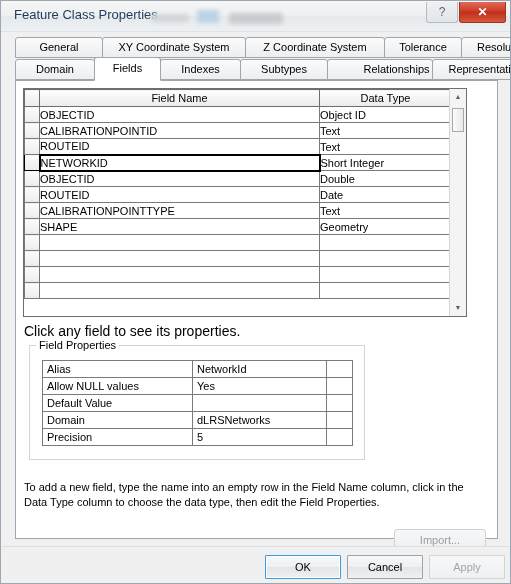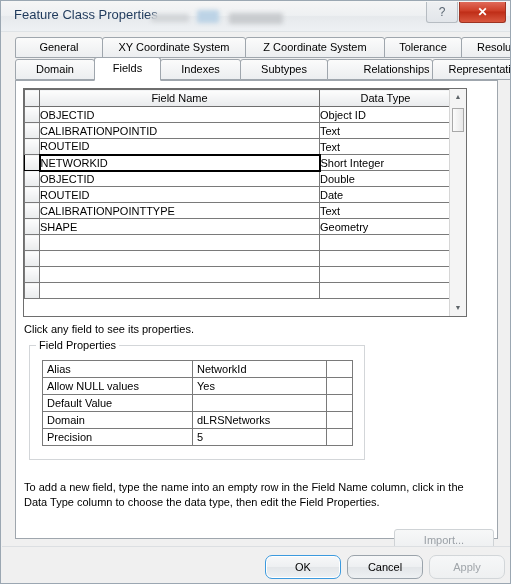--- a/index.html
+++ b/index.html
@@ -178,21 +178,21 @@
     left: 2px; top: 19px;
     width: 12px; height: 24px;
     box-sizing: border-box;
     background: linear-gradient(to right, #fbfbfb, #e8e8e8);
     border: 1px solid #a8a8a8;
   }
 
   .hint {
     position: absolute;
     left: 8px; top: 242px;
-    font-size: 11px;
+    font-size: 14px;
     color: #000;
   }
 
   
   .groupbox {
     position: absolute;
     left: 13px; top: 264px;
     width: 336px; height: 115px;
     box-sizing: border-box;
     border: 1px solid #d3d6d9;
@@ -221,21 +221,21 @@
     white-space: nowrap;
     overflow: hidden;
   }
   .pc-label { width: 150px; }
   .pc-value { width: 134px; }
   .pc-extra { width: 26px; }
 
   .import-btn {
     position: absolute;
     left: 378px; top: 448px;
-    width: 100px; height: 23px;
+    width: 92px; height: 23px;
     box-sizing: border-box;
     background: linear-gradient(to bottom, #f7f8f8, #eceef0);
     border: 1px solid #cfd3d6;
     border-radius: 3px;
     color: #9aa0a6;
     font-size: 11px;
     text-align: center;
     line-height: 21px;
   }
 
@@ -254,21 +254,21 @@
     left: 1px; top: 545px;
     width: 509px; height: 38px;
     background: #f0f0f0;
     border-top: 1px solid #dcdfe2;
   }
   .dlgbtn {
     position: absolute;
     top: 8px;
     width: 76px; height: 24px;
     box-sizing: border-box;
-    border-radius: 7px;
+    border-radius: 1px;
     font-size: 11px;
     text-align: center;
     line-height: 22px;
     background: linear-gradient(to bottom, #f7f8f9 0%, #eef0f2 48%, #e3e6e9 52%, #eef1f3 100%);
     border: 1px solid #9aa3ab;
     color: #000;
   }
   .dlgbtn.ok {
     left: 263px;
     border: 1px solid #3c9ade;

